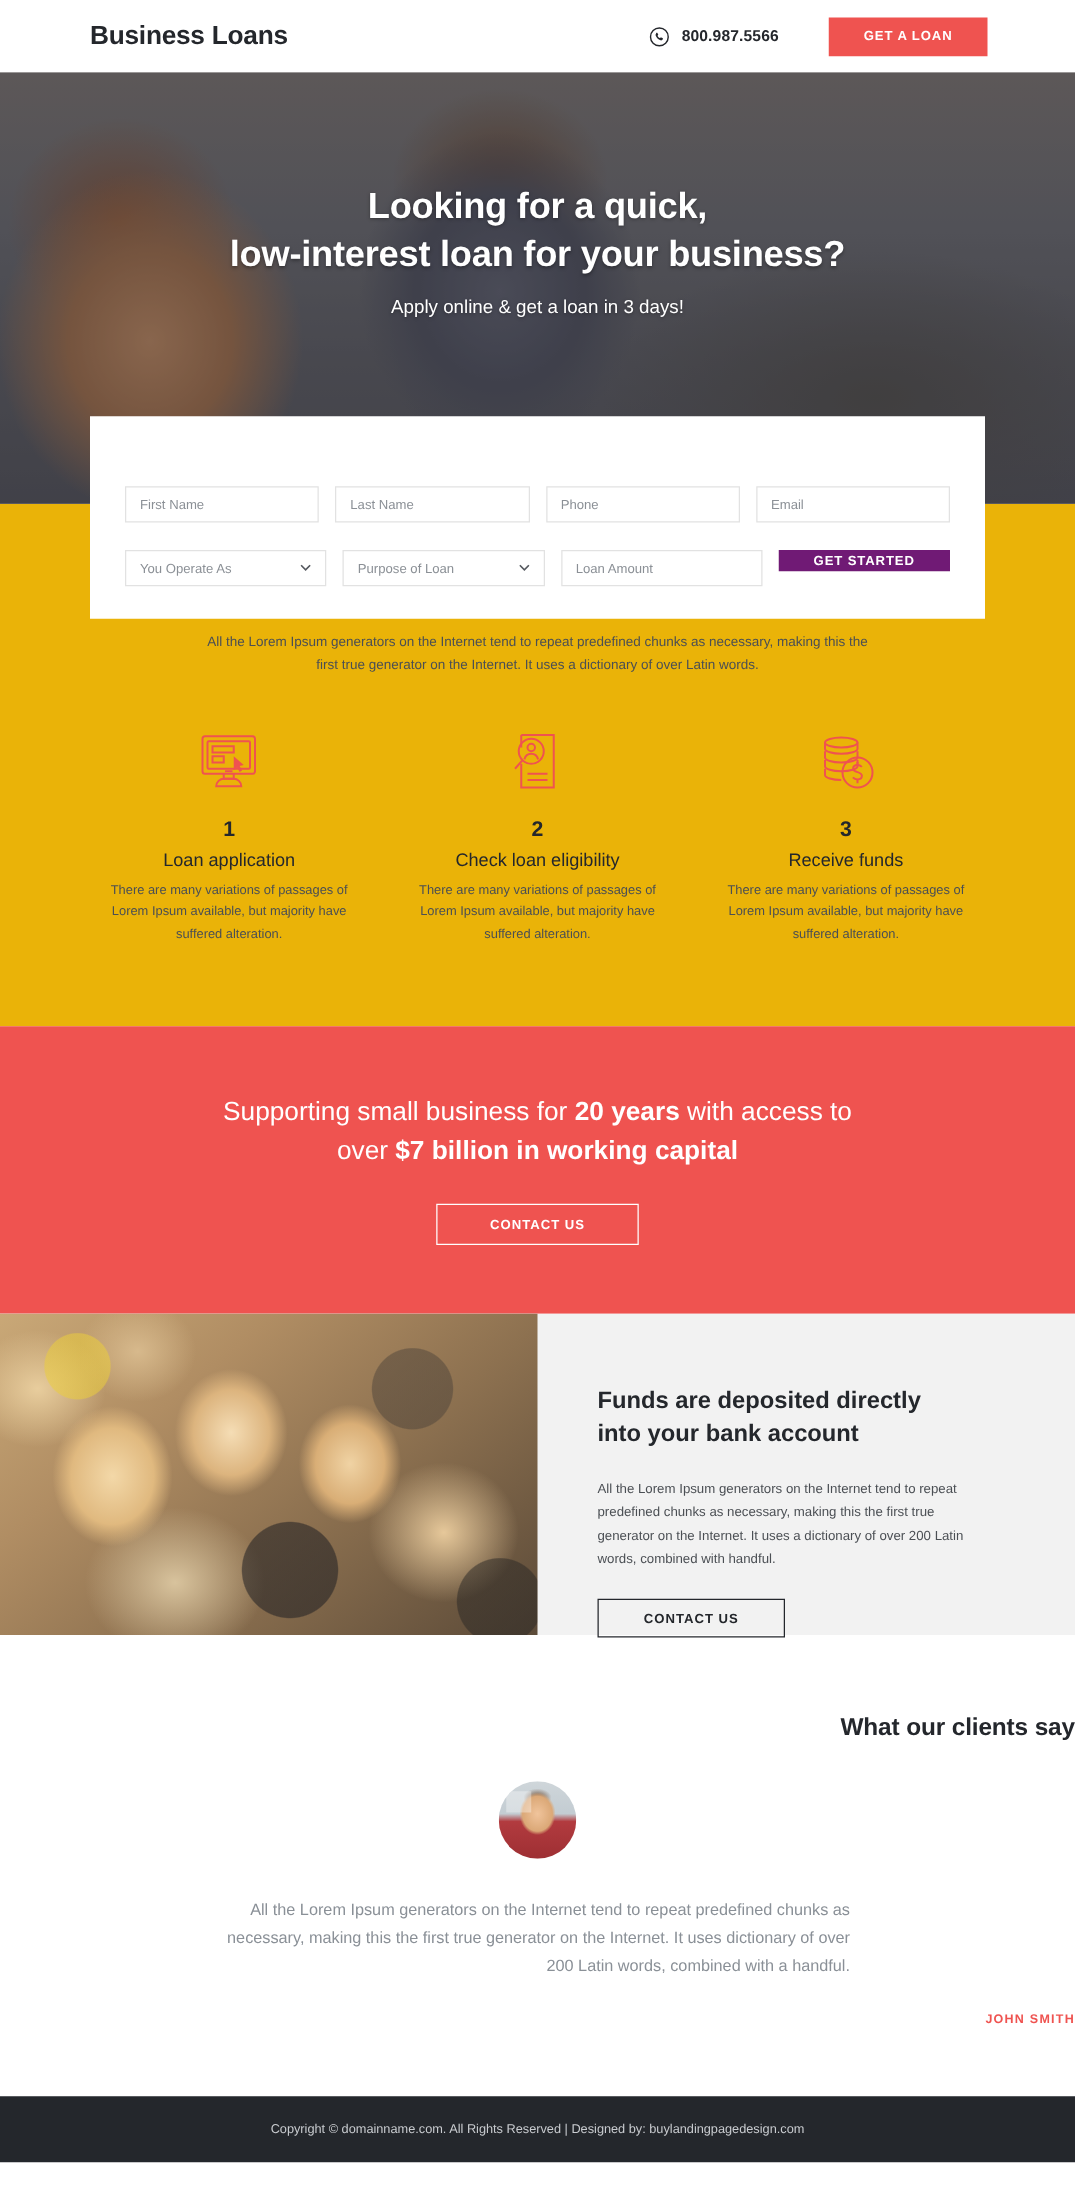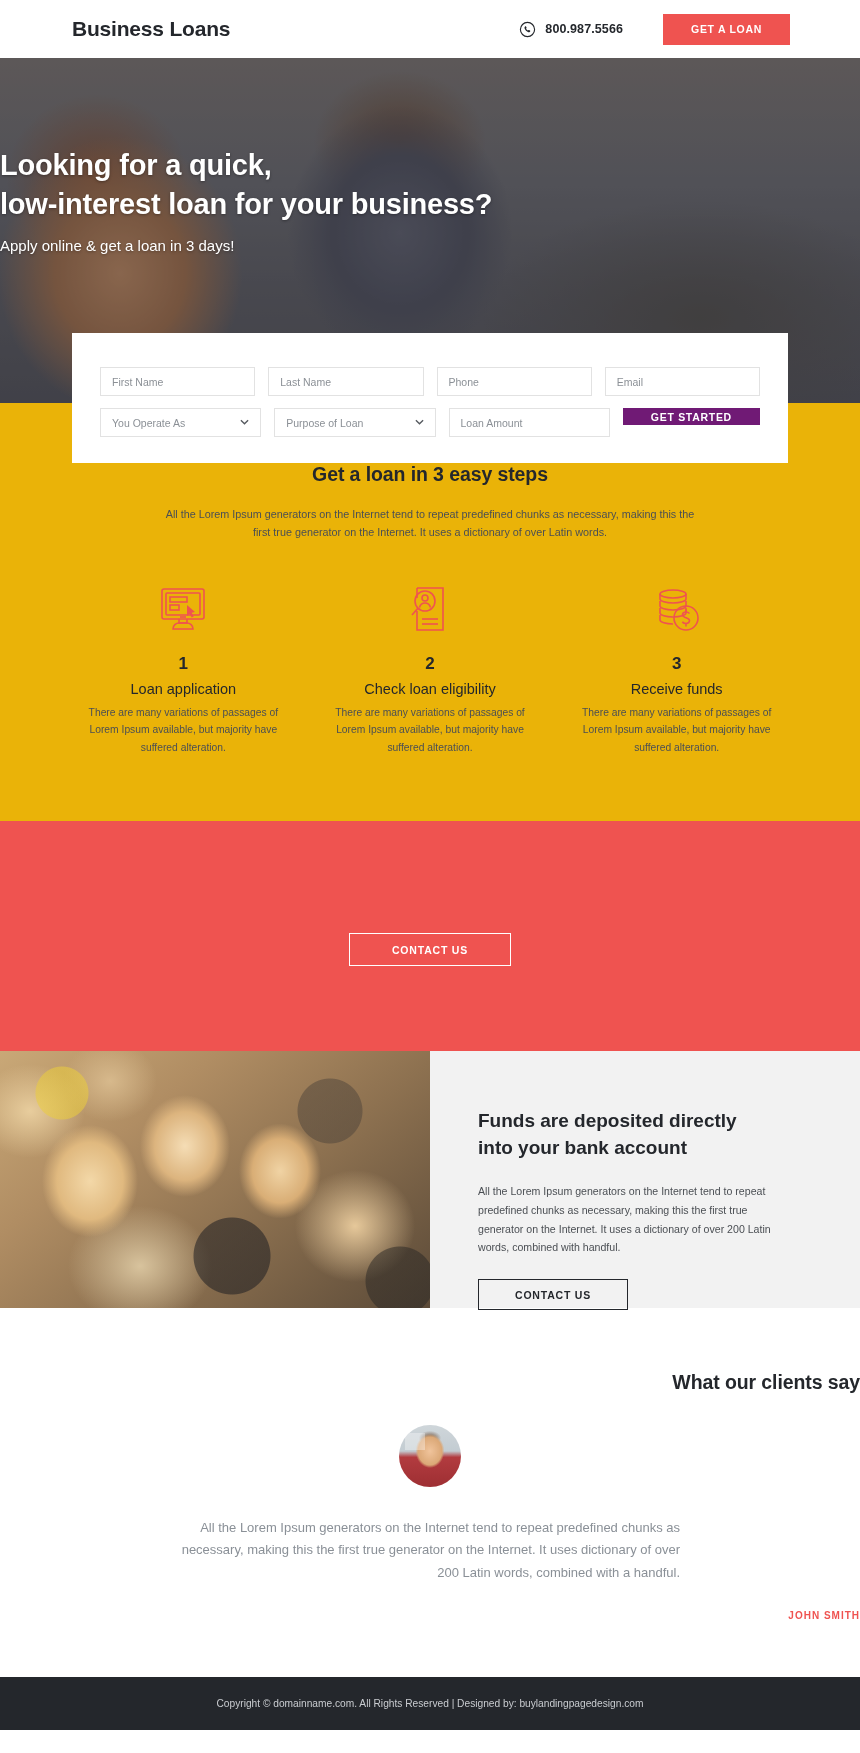--- a/index.html
+++ b/index.html
@@ -80,20 +80,21 @@
       radial-gradient(ellipse 280px 150px at 700px 260px, #4d4a46 0%, rgba(77,74,70,0) 78%),
       linear-gradient(180deg, #7d7570 0%, #6a6a6f 35%, #5b5b61 65%, #4e4e55 100%);
   }
   .hero-overlay {
     position: absolute;
     inset: 0;
     background: rgba(48,48,56,0.42);
   }
   .hero-inner {
     position: relative;
+    text-align: center;
     padding-top: 88px;
   }
   .hero-title {
     color: #ffffff;
     font-size: 29px;
     font-weight: 700;
     line-height: 1.33;
     letter-spacing: -0.2px;
     text-shadow: 0 1px 3px rgba(0,0,0,0.35);
   }
@@ -112,20 +113,21 @@
     top: 333px;
     width: 716px;
     background: #ffffff;
     padding: 34px 28px 26px 28px;
     z-index: 5;
   }
   .form-row {
     display: flex;
     gap: 13px;
     margin-bottom: 12px;
+    margin-top: 22px;
   }
   .form-row:last-child { margin-bottom: 0; }
   .field {
     flex: 1;
     height: 29px;
     border: 1px solid #e2e2e2;
     background: #ffffff;
     position: relative;
     display: flex;
     align-items: center;
@@ -489,20 +491,24 @@
         </div>
         <div class="step-num">3</div>
         <div class="step-title">Receive funds</div>
         <div class="step-desc">There are many variations of passages of Lorem Ipsum available, but majority have suffered alteration.</div>
       </div>
 
     </div>
   </div>
 
   <div class="cta-band">
+    <div class="cta-text">
+      <span>Supporting small business for </span><b>20 years</b><span> with access to</span><br>
+      <span>over </span><b>$7 billion in working capital</b>
+    </div>
     <button class="btn-outline-white">CONTACT US</button>
   </div>
 
   <div class="funds">
     <div class="funds-photo"></div>
     <div class="funds-text">
       <div class="funds-title">
         <div>Funds are deposited directly</div>
         <div>into your bank account</div>
       </div>

